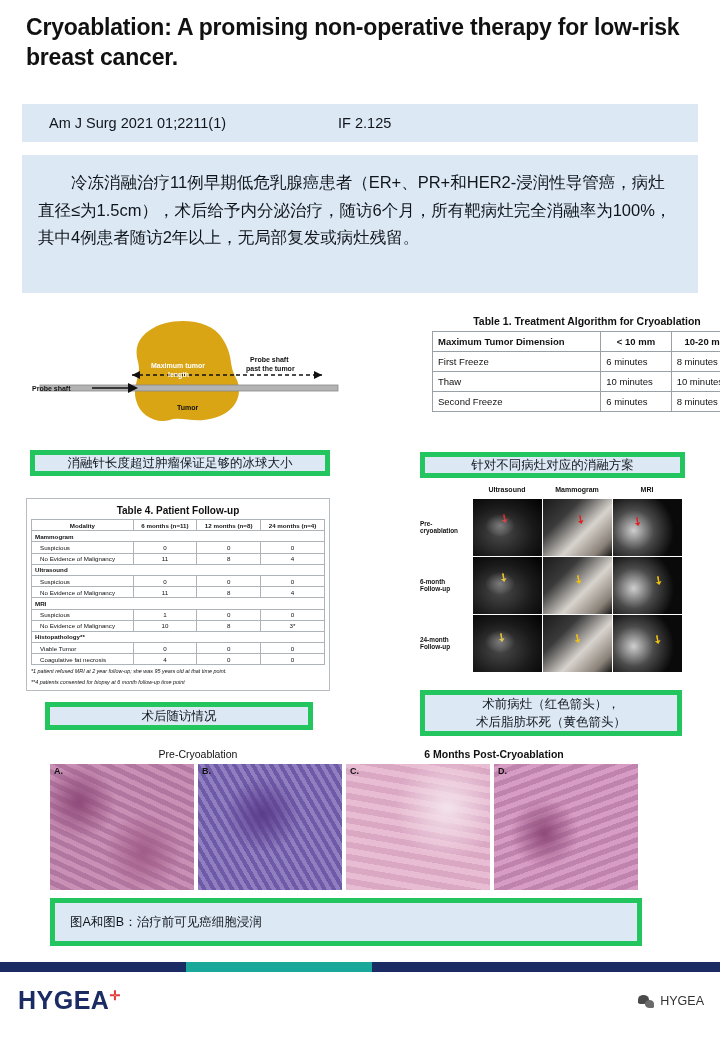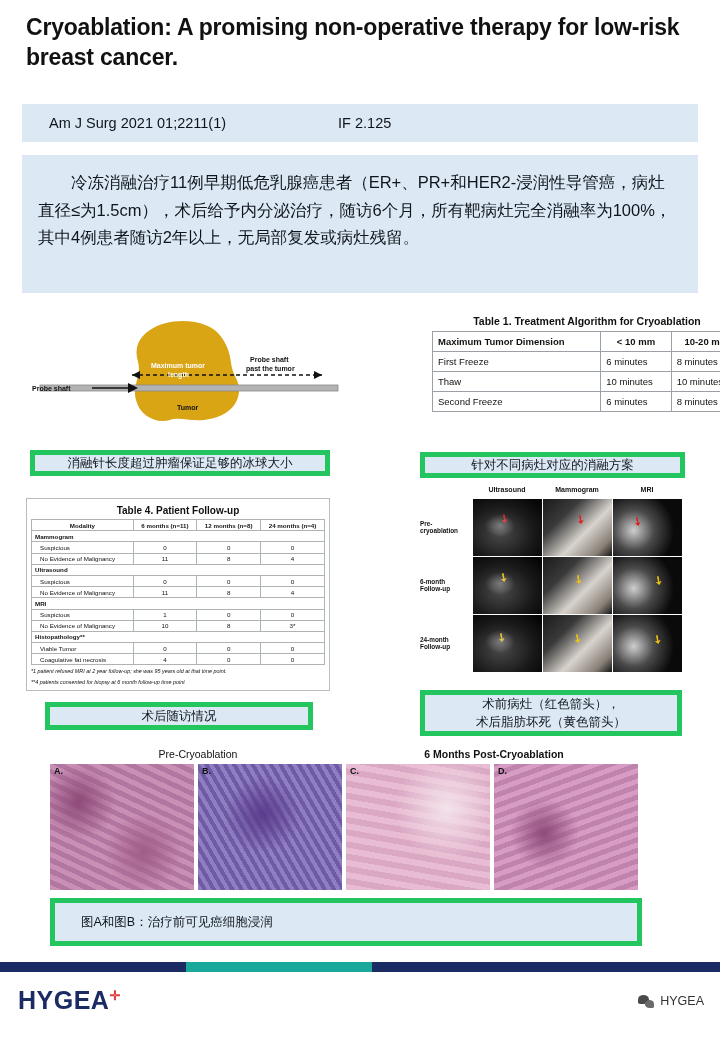--- a/index.html
+++ b/index.html
@@ -126,21 +126,21 @@
     box-sizing: border-box;
     display: flex;
     align-items: center;
     justify-content: center;
     line-height: 1.45;
     text-align: center;
   }
   .cap.left-align {
     justify-content: flex-start;
     text-align: left;
-    padding-left: 26px;
+    padding-left: 15px;
   }
   #cap-needle  { left: 30px;  top: 450px; width: 300px; height: 26px; }
   #cap-plan    { left: 420px; top: 452px; width: 265px; height: 26px; }
   #cap-followup{ left: 45px;  top: 702px; width: 268px; height: 28px; }
   #cap-arrows  { left: 420px; top: 690px; width: 262px; height: 46px; }
   #cap-path    { left: 50px;  top: 898px; width: 592px; height: 48px; }
 
   
   .fig-table4 {
     position: absolute;

